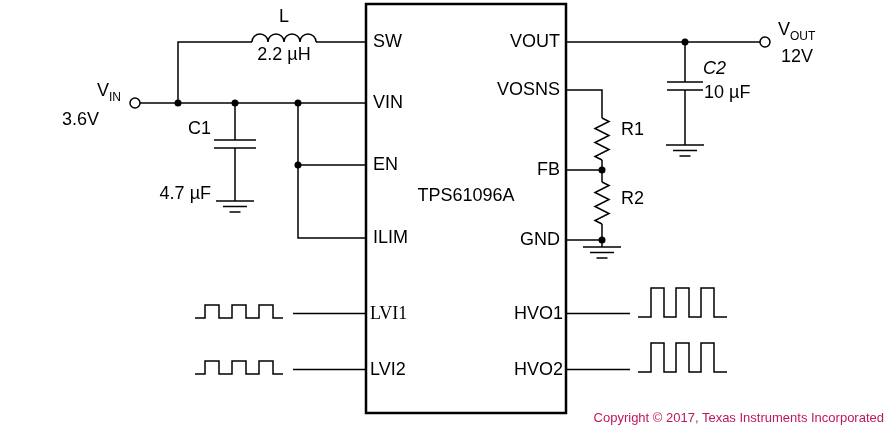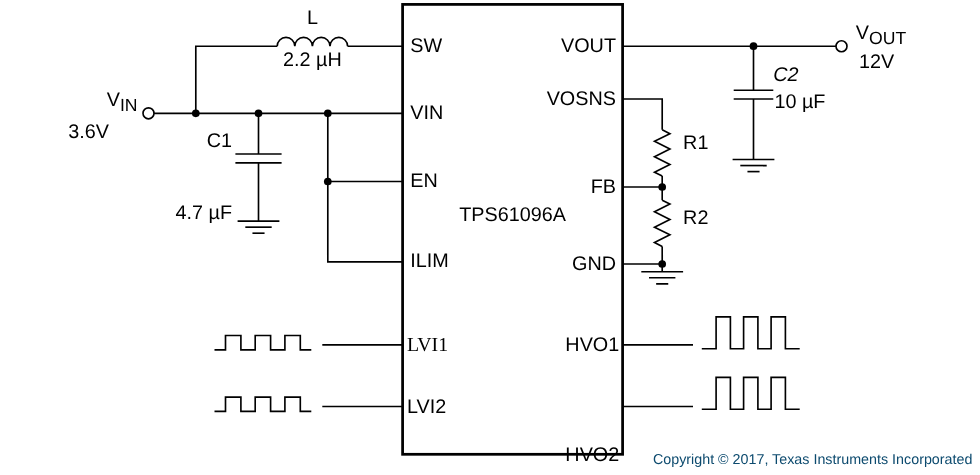--- a/index.html
+++ b/index.html
@@ -18,25 +18,25 @@
   svg.wires circle.term{fill:#ffffff;stroke:#000;stroke-width:1.5;}
   .lbl{
     position:absolute;
     font-size:18px;
     line-height:19px;
     white-space:nowrap;
     color:#000;
   }
   .ctr{text-align:center;}
   .rt{text-align:right;}
-  .lbl sub{font-size:16px;line-height:1;}
+  .lbl sub{font-size:12px;line-height:1;}
   .copyright{
     position:absolute;
     font-size:13px;
-    color:#0c4a6e;
+    color:#be185d;
     right:7px;top:410px;
     white-space:nowrap;
   }
 </style>
 </head>
 <body>
 
 <div id="canvas">
 
   <svg class="wires" width="891" height="432" viewBox="0 0 891 432">
@@ -140,21 +140,21 @@
   <div class="lbl" style="left:373px;top:155px;">EN</div>
   <div class="lbl" style="left:373px;top:228px;">ILIM</div>
   <div class="lbl" style="left:370px;top:304px;font-family:Liberation Serif, serif;">LVI1</div>
   <div class="lbl" style="left:370px;top:360px;">LVI2</div>
 
   <div class="lbl rt" style="right:331px;top:32px;">VOUT</div>
   <div class="lbl rt" style="right:331px;top:80px;">VOSNS</div>
   <div class="lbl rt" style="right:331px;top:160px;">FB</div>
   <div class="lbl rt" style="right:331px;top:230px;">GND</div>
   <div class="lbl rt" style="right:328px;top:304px;">HVO1</div>
-  <div class="lbl rt" style="right:328px;top:360px;margin-top:44px;">HVO2</div>
+  <div class="lbl rt" style="right:328px;top:360px;">HVO2</div>
 
   <div class="lbl ctr" style="left:254px;top:7px;width:60px;">L</div>
   <div class="lbl ctr" style="left:244px;top:45px;width:80px;">2.2 µH</div>
 
   <div class="lbl rt" style="right:680px;top:119px;">C1</div>
   <div class="lbl rt" style="right:680px;top:156px;margin-top:28px;">4.7 µF</div>
 
   <div class="lbl" style="left:703px;top:59px;font-style:italic;">C2</div>
   <div class="lbl" style="left:704px;top:83px;">10 µF</div>
 

